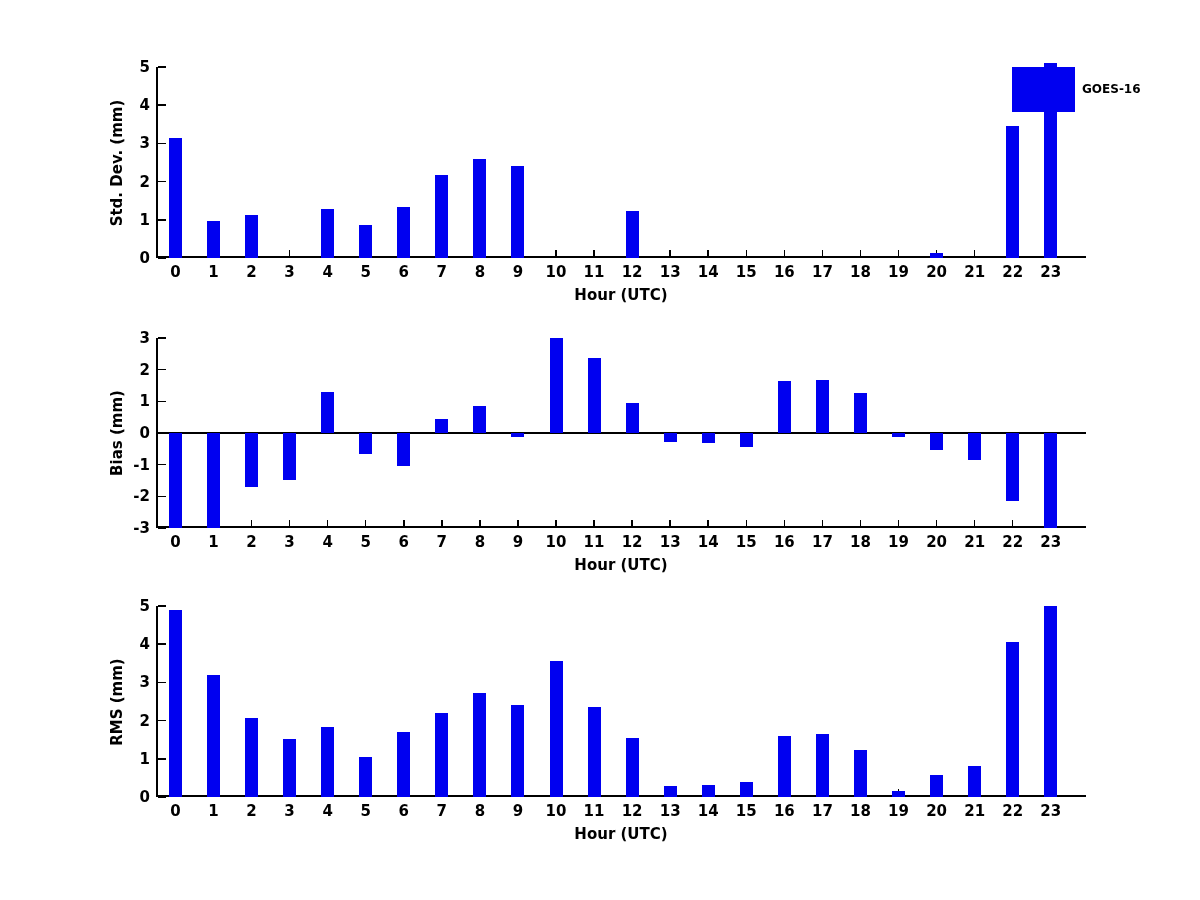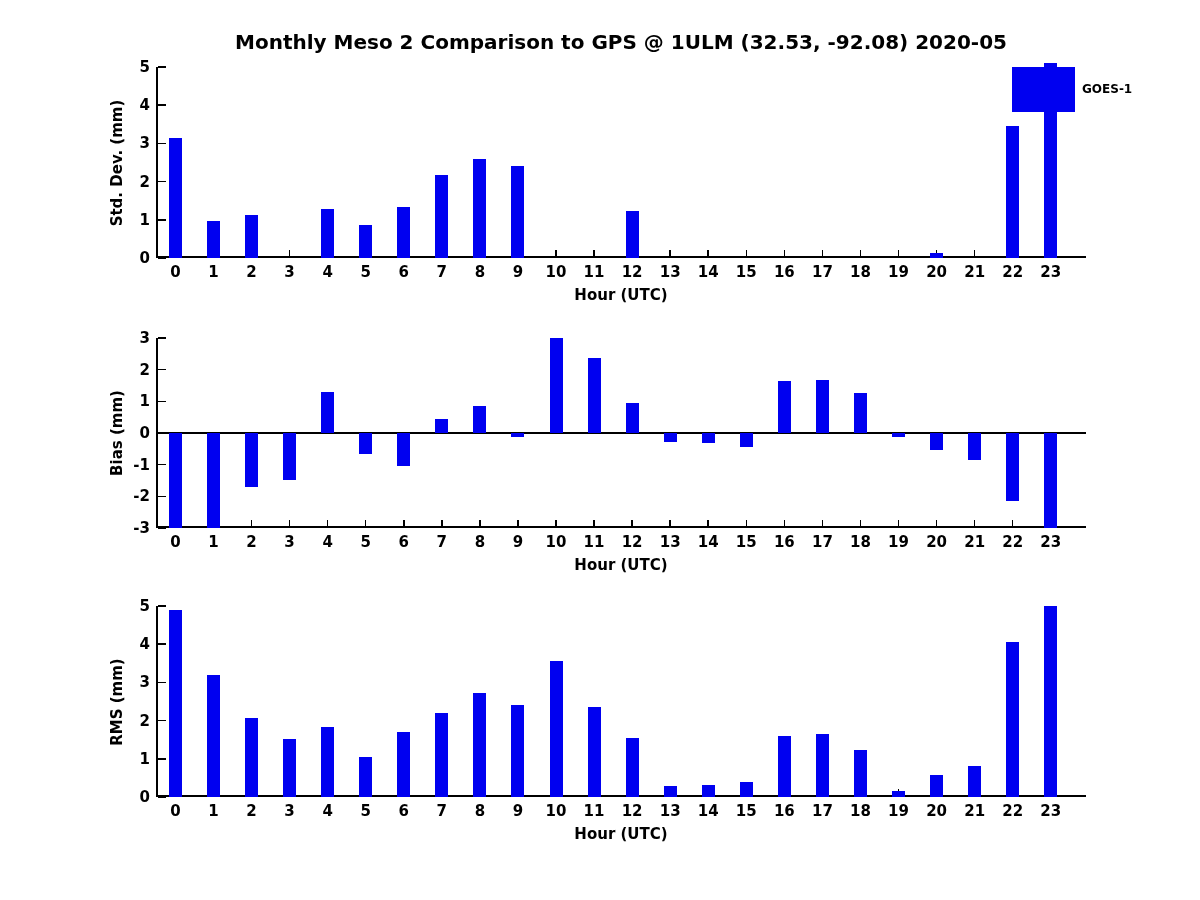--- a/index.html
+++ b/index.html
@@ -21,21 +21,20 @@
   .axis-ylabel{position:absolute;width:220px;height:20px;text-align:center;
                font-size:15px;font-weight:bold;transform:rotate(-90deg);white-space:nowrap;}
   .legend-swatch{position:absolute;left:1012px;top:67px;width:63px;height:45px;}
   .legend-label{position:absolute;left:1082px;top:82px;font-size:12px;font-weight:bold;white-space:nowrap;}
 </style>
 </head>
 <body>
 
 <div class="page">
 
-  <div class="fig-title">Monthly Meso 2 Comparison to GPS @ 1ULM (32.53, -92.08) 2020-05</div>
 
   <div class="axis-ylabel" id="yl0" style="left: 8px; top: 152.5px;">Std. Dev. (mm)</div>
   <div class="axis-ylabel" id="yl1" style="left: 8px; top: 423px;">Bias (mm)</div>
   <div class="axis-ylabel" id="yl2" style="left: 8px; top: 691.5px;">RMS (mm)</div>
 
   <div class="subplot" id="sp0" style="left: 156px; top: 67px; width: 930px; height: 191px;">
     <div class="plot-area">
         <div class="spine-left"></div>
         <div class="spine-bottom" style="top: 189px;"></div>
         <div class="ytick" style="left: 2px; top: 190.25px;"></div>
@@ -296,15 +295,15 @@
         <div class="xtick-label" style="left: 722.54px; top: 196px;">19</div>
         <div class="xtick-label" style="left: 760.6px; top: 196px;">20</div>
         <div class="xtick-label" style="left: 798.66px; top: 196px;">21</div>
         <div class="xtick-label" style="left: 836.72px; top: 196px;">22</div>
         <div class="xtick-label" style="left: 874.78px; top: 196px;">23</div>
       </div>
     <div class="axis-xlabel" style="top: 219px;">Hour (UTC)</div>
   </div>
 
   <div class="legend-swatch" id="legend-swatch" style="background: rgb(0, 0, 240);"></div>
-  <div class="legend-label">GOES-1</div>
+  <div class="legend-label">GOES-16</div>
 
 </div>
 
 </body></html>

